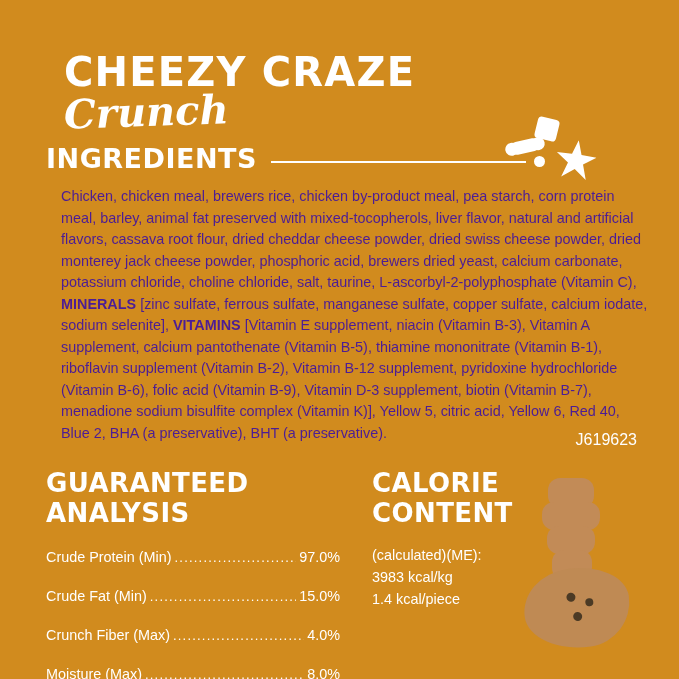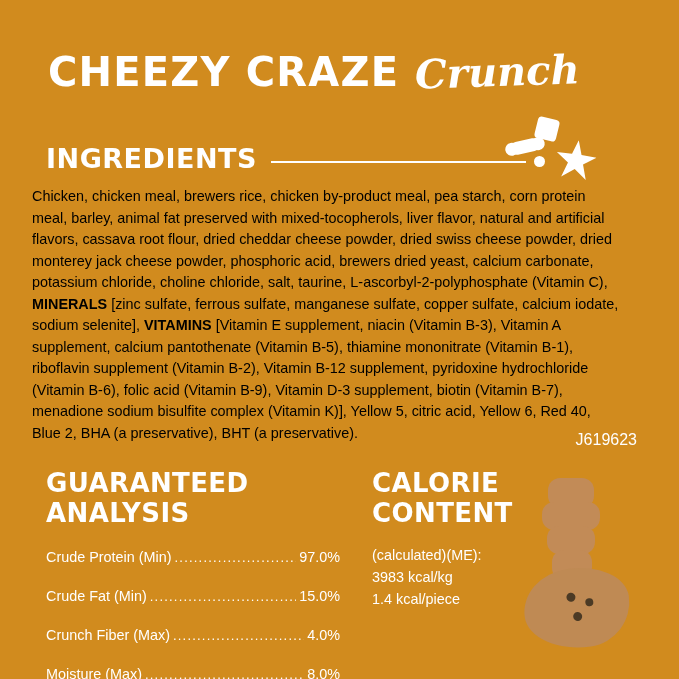--- a/index.html
+++ b/index.html
@@ -21,20 +21,21 @@
   }
 
   
   .title-row {
     position: absolute;
     left: 48px;
     top: 52px;
     width: 600px;
     display: flex;
     align-items: baseline;
+    flex-direction: column;
   }
   .title-main {
     font-family: "DejaVu Sans", sans-serif;
     font-weight: bold;
     font-size: 40px;
     letter-spacing: 1.2px;
     color: #ffffff;
     line-height: 1;
     white-space: nowrap;
   }
@@ -116,27 +117,27 @@
   .head-rule {
     flex: 1;
     height: 2px;
     background: #ffffff;
     margin-left: 14px;
     margin-top: 6px;
   }
 
   .ingredients-body {
     position: absolute;
-    left: 32px;
+    left: 61px;
     top: 186px;
     width: 588px;
     font-size: 14.4px;
     line-height: 21.5px;
     text-align: left;
-    color: #000000;
+    color: #4c1d95;
   }
   .ingredients-body b {
     font-weight: bold;
   }
 
   .lot-code {
     position: absolute;
     right: 42px;
     top: 431px;
     font-size: 16px;

